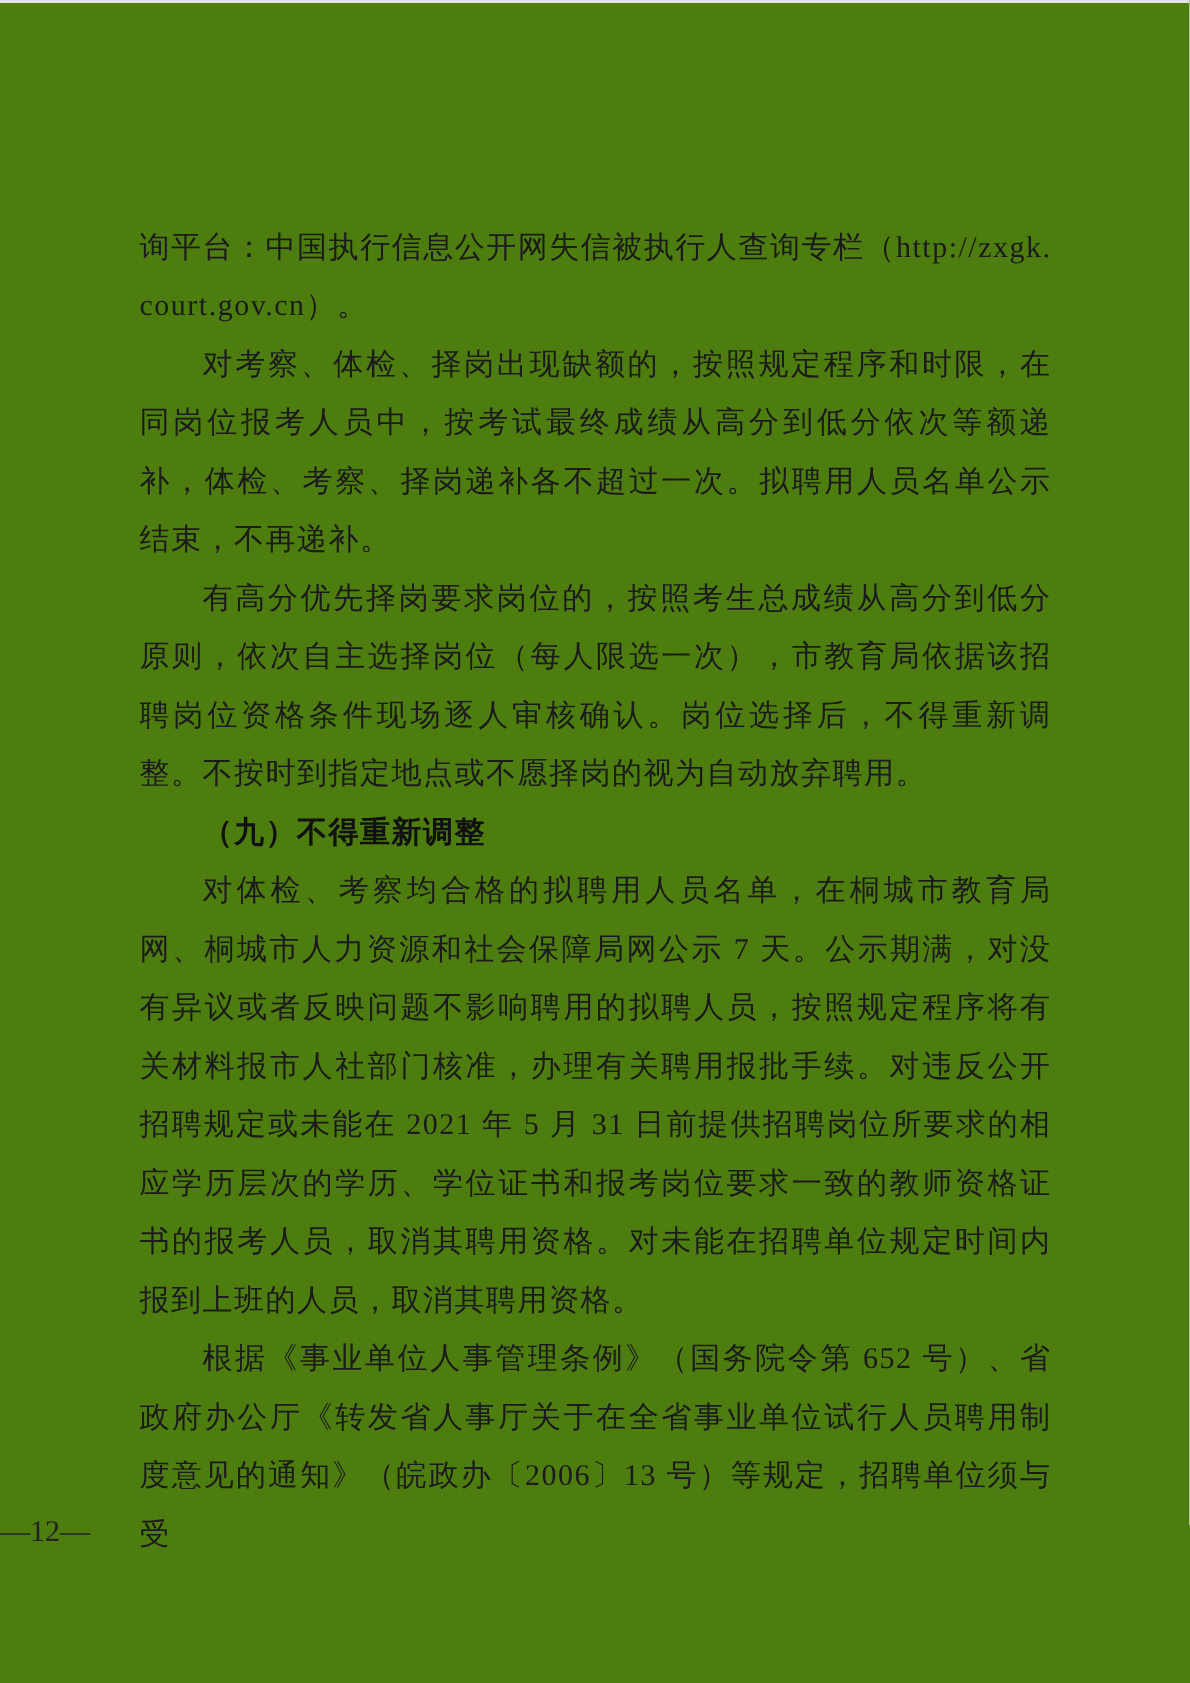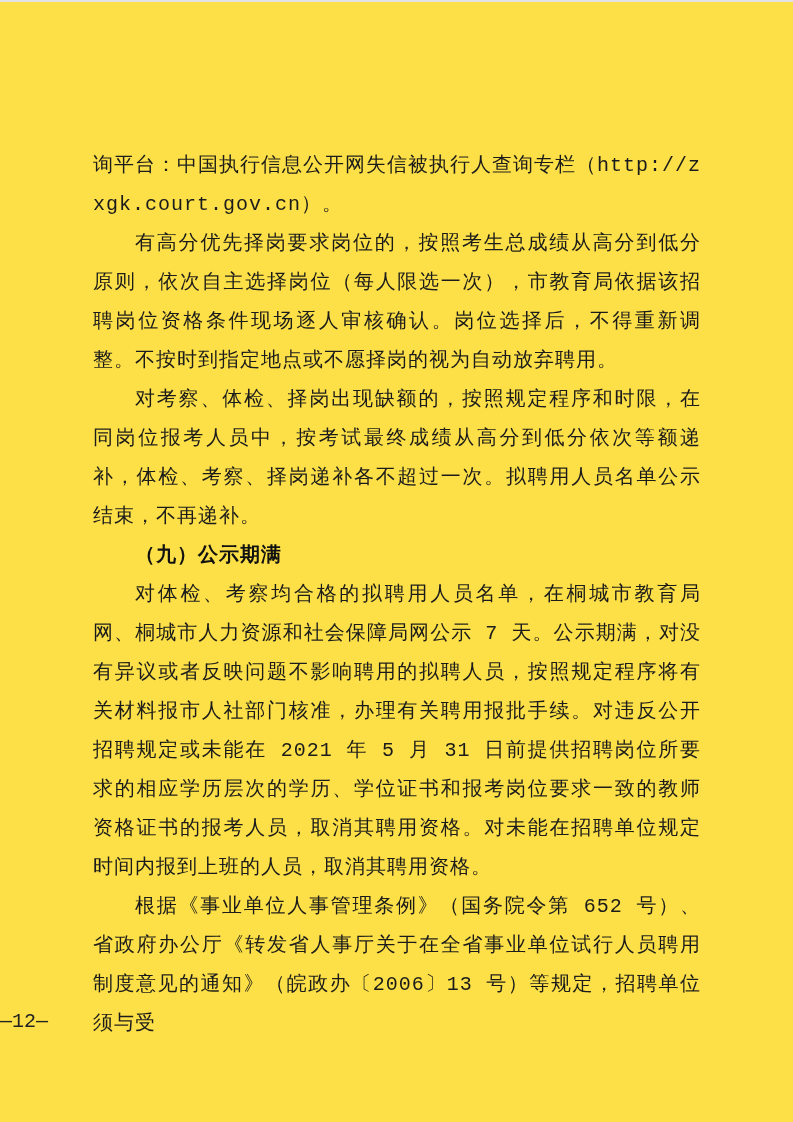--- a/index.html
+++ b/index.html
@@ -4,23 +4,23 @@
 <style>
   html, body {
     margin: 0;
     padding: 0;
     background: #ffffff;
   }
   .page {
     position: relative;
     width: 793px;
     height: 1122px;
-    background: #fde047;
+    background: #4d7c0f;
     overflow: hidden;
-    font-family: Liberation Mono, monospace;
+    font-family: Liberation Serif, serif;
   }
   .scan-edge {
     position: absolute;
     top: 0;
     left: 0;
     width: 100%;
     height: 2px;
     background: #e2e2e6;
   }
   .content {
@@ -61,20 +61,20 @@
     color: #222222;
   }
 </style>
 </head>
 <body>
 
 <div class="page">
   <div class="scan-edge"></div>
   <div class="content">
       <p class="continuation">询平台：中国执行信息公开网失信被执行人查询专栏（http://zxgk.court.gov.cn）。</p>
+      <p class="body">对考察、体检、择岗出现缺额的，按照规定程序和时限，在同岗位报考人员中，按考试最终成绩从高分到低分依次等额递补，体检、考察、择岗递补各不超过一次。拟聘用人员名单公示结束，不再递补。</p>
       <p class="body">有高分优先择岗要求岗位的，按照考生总成绩从高分到低分原则，依次自主选择岗位（每人限选一次），市教育局依据该招聘岗位资格条件现场逐人审核确认。岗位选择后，不得重新调整。不按时到指定地点或不愿择岗的视为自动放弃聘用。</p>
-      <p class="body">对考察、体检、择岗出现缺额的，按照规定程序和时限，在同岗位报考人员中，按考试最终成绩从高分到低分依次等额递补，体检、考察、择岗递补各不超过一次。拟聘用人员名单公示结束，不再递补。</p>
-      <p class="heading">（九）公示期满</p>
+      <p class="heading">（九）不得重新调整</p>
       <p class="body">对体检、考察均合格的拟聘用人员名单，在桐城市教育局网、桐城市人力资源和社会保障局网公示 7 天。公示期满，对没有异议或者反映问题不影响聘用的拟聘人员，按照规定程序将有关材料报市人社部门核准，办理有关聘用报批手续。对违反公开招聘规定或未能在 2021 年 5 月 31 日前提供招聘岗位所要求的相应学历层次的学历、学位证书和报考岗位要求一致的教师资格证书的报考人员，取消其聘用资格。对未能在招聘单位规定时间内报到上班的人员，取消其聘用资格。</p>
       <p class="body">根据《事业单位人事管理条例》（国务院令第 652 号）、省政府办公厅《转发省人事厅关于在全省事业单位试行人员聘用制度意见的通知》（皖政办〔2006〕13 号）等规定，招聘单位须与受</p>
     </div>
   <div class="page-number">—12—</div>
 </div>
 
 </body></html>

